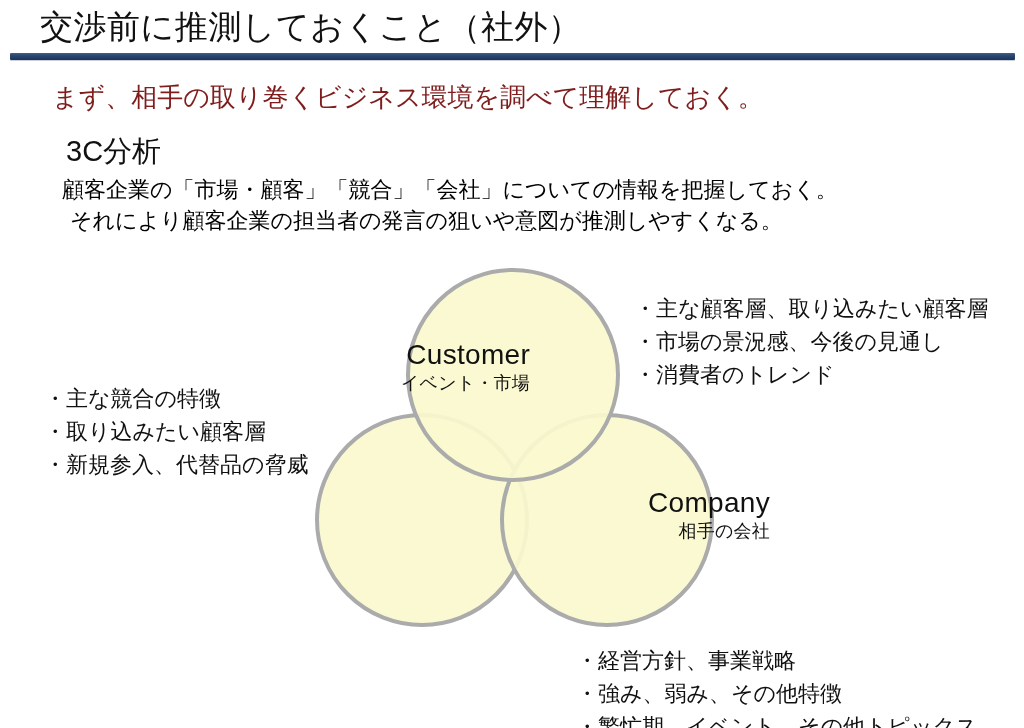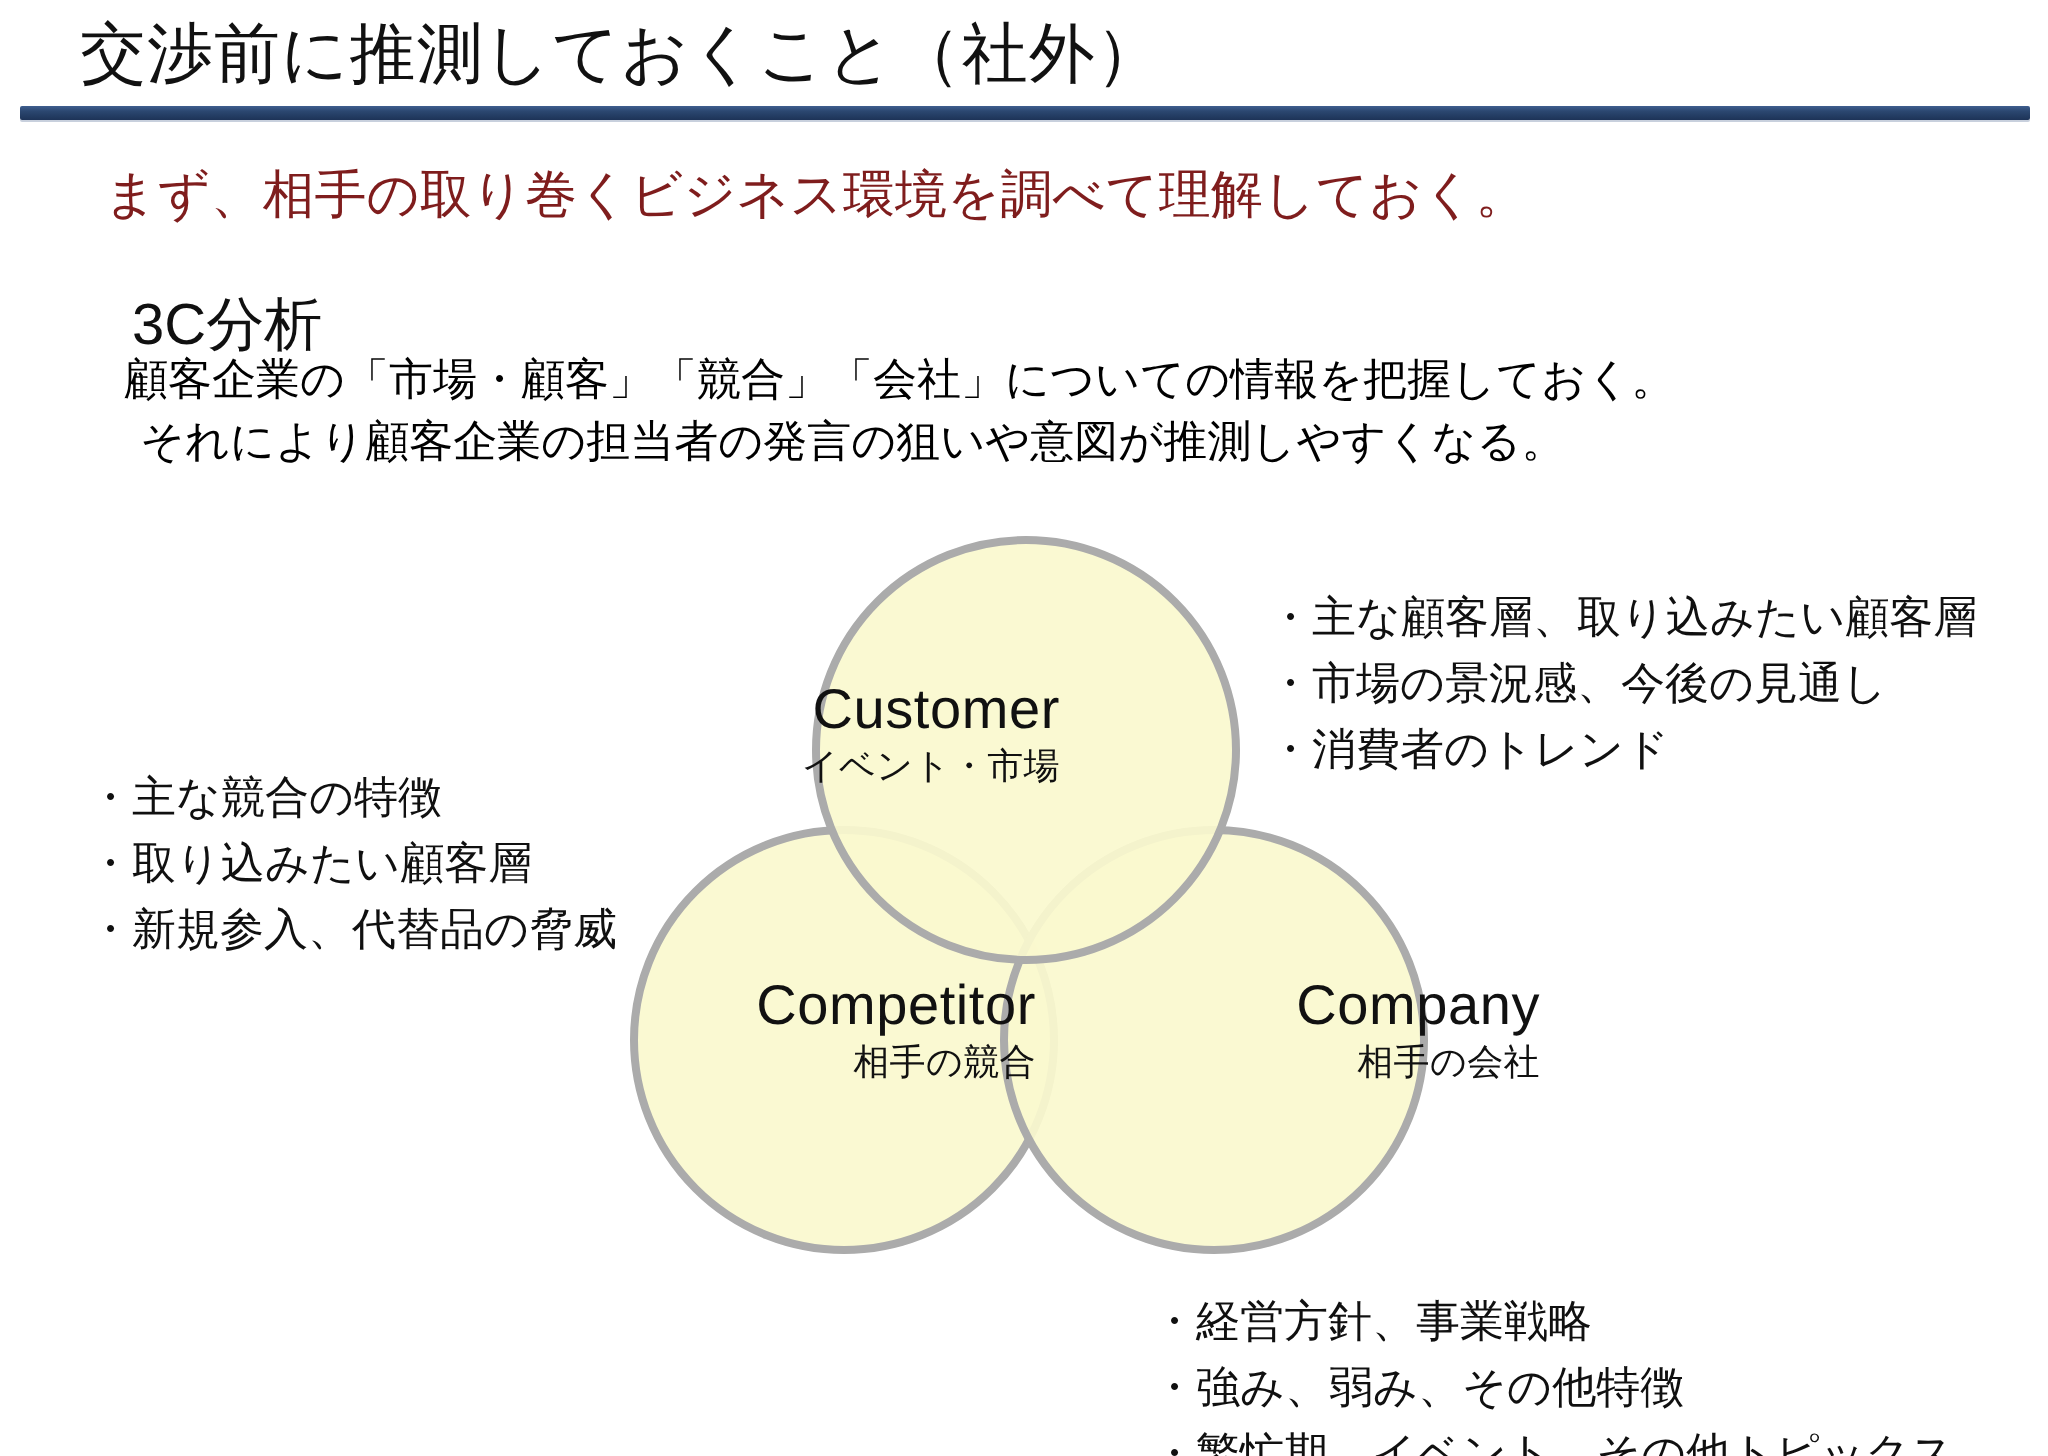--- a/index.html
+++ b/index.html
@@ -64,21 +64,20 @@
 
   
   .section-heading {
     position: absolute;
     left: 66px;
     top: 133px;
     font-size: 29px;
     line-height: 36px;
     white-space: nowrap;
     color: #101010;
-    margin-top: 12px;
   }
 
   .section-body {
     position: absolute;
     left: 62px;
     top: 174px;
     font-size: 22px;
     line-height: 31px;
     color: #000000;
     white-space: nowrap;
@@ -156,24 +155,20 @@
         <circle id="circle-company" cx="307" cy="262" r="105" fill="#FAF8CE" fill-opacity="0.92" stroke="#ABABAB" stroke-width="4"></circle>
         <circle id="circle-customer" cx="213" cy="117" r="105" fill="#FAF8CE" fill-opacity="0.92" stroke="#ABABAB" stroke-width="4"></circle>
       </g>
     </svg>
 
     <div class="venn-label-group" id="label-customer">
       <div class="venn-main">Customer</div>
       <div class="venn-sub">イベント・市場</div>
     </div>
 
-    <div class="venn-label-group" id="label-competitor">
-      <div class="venn-main">Competitor</div>
-      <div class="venn-sub">相手の競合</div>
-    </div>
 
     <div class="venn-label-group" id="label-company">
       <div class="venn-main">Company</div>
       <div class="venn-sub">相手の会社</div>
     </div>
   </div>
 
   <div class="bullets" id="bullets-customer">
     <div>・主な顧客層、取り込みたい顧客層</div>
     <div>・市場の景況感、今後の見通し</div>

